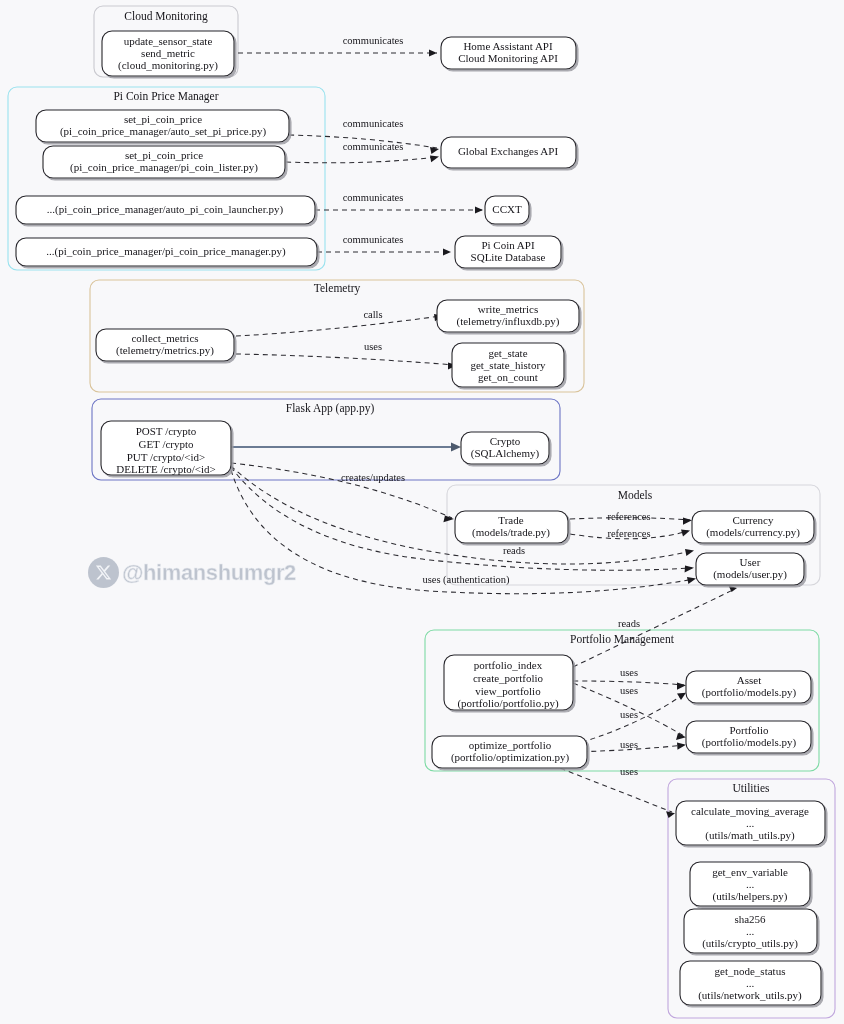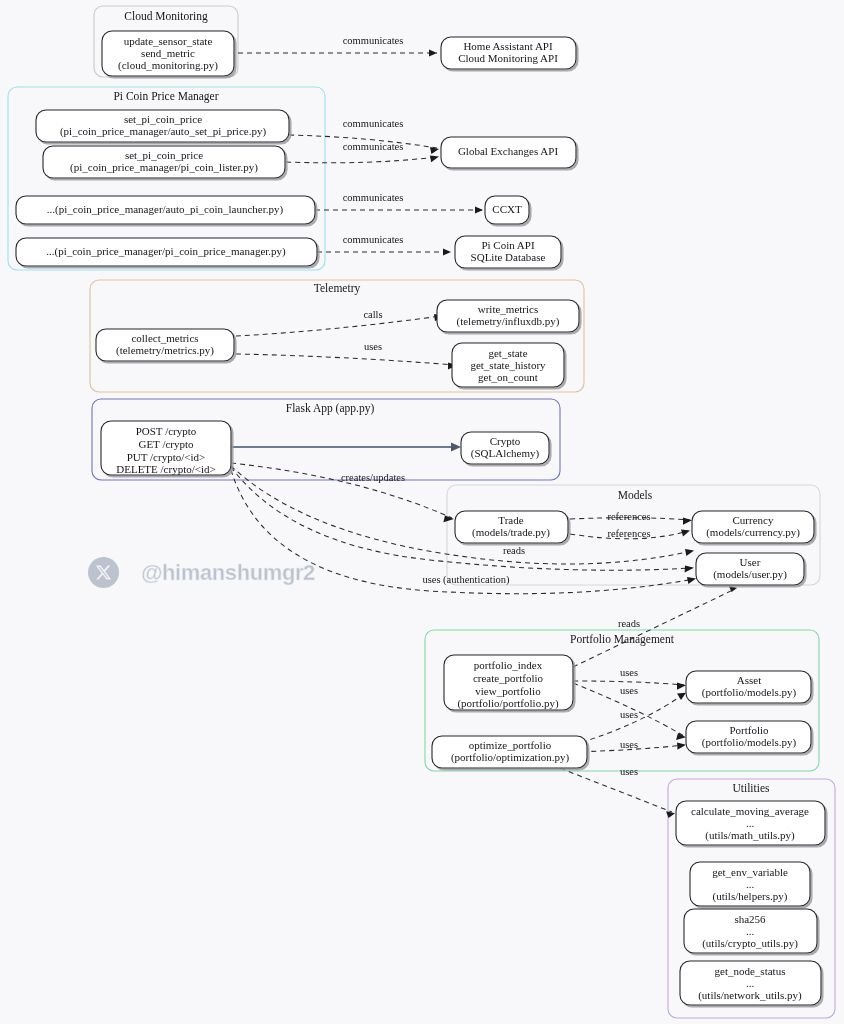--- a/index.html
+++ b/index.html
@@ -15,21 +15,21 @@
   .node-rect{fill:#ffffff;stroke:#27262b;stroke-width:1.1;}
   .node-text{font-family:"Liberation Serif","DejaVu Serif",serif;font-size:11px;fill:#16151a;text-anchor:middle;dominant-baseline:middle;}
   .cluster-label{font-family:"Liberation Serif","DejaVu Serif",serif;font-size:11.5px;fill:#16151a;text-anchor:middle;}
   .edge-label{font-family:"Liberation Serif","DejaVu Serif",serif;font-size:10.5px;fill:#16151a;text-anchor:middle;}
   .edge-dashed{fill:none;stroke:#2b2a30;stroke-width:1.05;stroke-dasharray:5,4;}
   .edge-solid{fill:none;stroke:#6b7b93;stroke-width:2.2;}
   .arrow-head{fill:#1a191e;stroke:none;}
   .arrow-head-solid{fill:#4d5a6d;stroke:none;}
   #watermark{
     position:absolute;left:88px;top:557px;
-    display:flex;align-items:center;gap:22px;
+    display:flex;align-items:center;gap:3px;
     opacity:.55;
     pointer-events:none;
     user-select:none;
   }
   #wm-x{
     width:31px;height:31px;border-radius:50%;
     background:#8e99ab;
     display:flex;align-items:center;justify-content:center;
     color:#eef1f6;font-family:"Liberation Sans","DejaVu Sans",sans-serif;
     font-size:19px;font-weight:bold;line-height:1;

